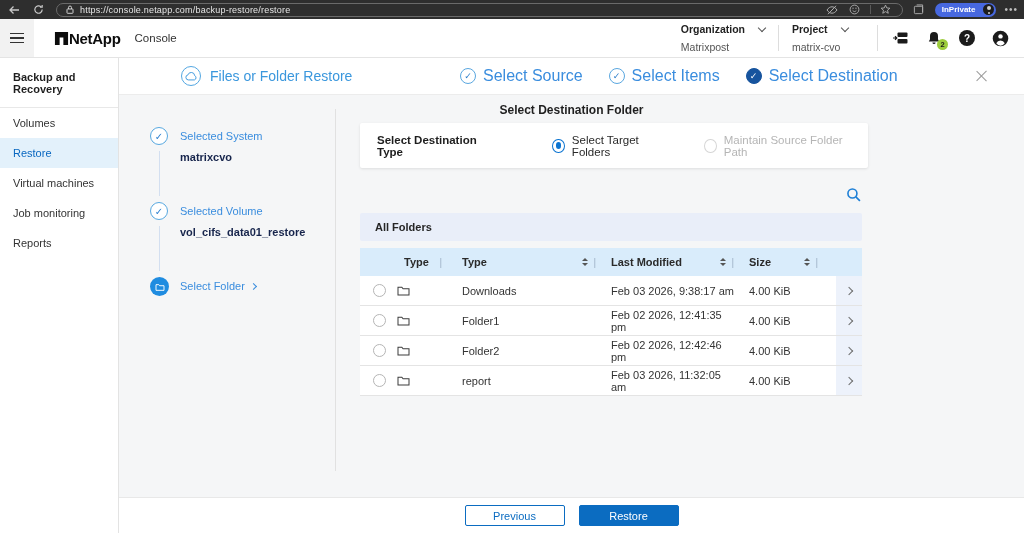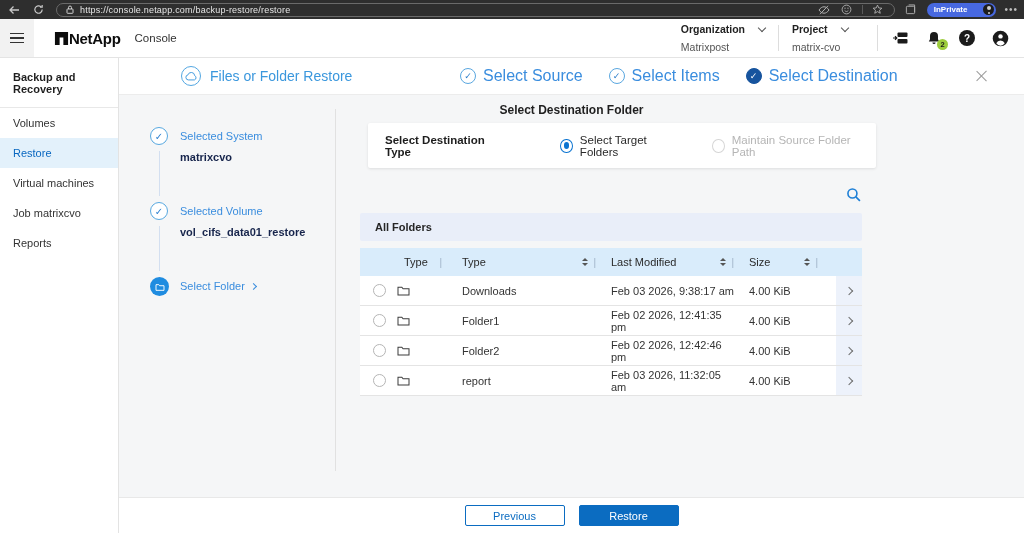--- a/index.html
+++ b/index.html
@@ -9,21 +9,21 @@
 
   
   .bbar { position:absolute; top:0; left:0; width:1024px; height:19px;
     background:#2e2e2e; display:flex; align-items:center; padding:0 6px; gap:8px; }
   .bicon { display:inline-flex; align-items:center; justify-content:center; width:16px; height:16px; }
   .urlpill { flex:1; height:14px; margin-left:2px; border:1px solid #6a6a6a; border-radius:8px;
     background:#2e2e2e; display:flex; align-items:center; padding:0 8px; gap:5px; }
   .urltext { color:#e6e6e6; font-size:9px; letter-spacing:.2px; white-space:nowrap; }
   .pill-right { margin-left:auto; display:flex; align-items:center; gap:7px; }
   .psep { width:1px; height:9px; background:#5a5a5a; }
-  .inprivate { display:flex; align-items:center; gap:16px; background:#4768e0; border-radius:8px;
+  .inprivate { display:flex; align-items:center; gap:8px; background:#4768e0; border-radius:8px;
     height:14px; padding:0 2px 0 7px; color:#fff; font-size:8px; font-weight:bold; }
   .inprivate .avdot { width:11px; height:11px; border-radius:50%; background:#1d1d1d; position:relative; }
   .inprivate .avdot::after { content:""; position:absolute; left:3.5px; top:2px; width:4px; height:4px;
     border-radius:50%; background:#cfcfcf; box-shadow:0 5px 0 -1px #cfcfcf; }
   .moredots { color:#bdbdbd; font-size:10px; letter-spacing:1px; }
 
   
   .appbar { position:absolute; top:19px; left:0; width:1024px; height:39px; background:#fff;
     border-bottom:1px solid #e4e4e4; display:flex; align-items:center; }
   .hamwrap { width:34px; height:100%; background:#f2f2f2; display:flex; align-items:center; justify-content:center; }
@@ -90,42 +90,42 @@
   .vcirc.folder::after { content:""; }
   .vline { position:absolute; left:8.6px; top:24px; height:45px; width:1px; background:#d3dff0; }
   .vstep-label { font-size:11px; color:#3a8dde; line-height:18px; display:flex; align-items:center; gap:6px; }
   .vstep-value { font-size:11px; font-weight:bold; color:#17254c; margin-top:6px; }
   .chev-right { display:inline-block; width:5px; height:5px; border-top:1.4px solid #3a8dde;
     border-right:1.4px solid #3a8dde; transform:rotate(45deg); }
 
   .content-div { position:absolute; left:216px; top:14px; height:362px; width:1px; background:#e1e1e1; }
 
   .panel { position:absolute; left:241px; top:0; width:508px; }
-  .dest-card { position:absolute; top:28px; left:8px; width:508px; height:45px; background:#fff;
+  .dest-card { position:absolute; top:28px; left:0; width:508px; height:45px; background:#fff;
     border-radius:2px; box-shadow:0 1px 3px rgba(0,0,0,.10); display:flex; align-items:center; padding:0 17px; }
   .dest-label { font-size:11.5px; font-weight:bold; color:#1e1e1e; }
   .radio-opt { display:flex; align-items:center; gap:7px; }
   .radio-opt.first { margin-left:62px; }
   .radio-opt.second { margin-left:38px; }
   .radio { position:relative; width:14px; height:14px; border-radius:50%; background:#fff; border:1px solid #b5b5b5; }
   .radio.sel { border:1.5px solid #0b74d1; }
   .radio.sel::after { content:""; position:absolute; inset:2.5px; border-radius:50%; background:#0b74d1; }
   .radio.dis { border-color:#d6d6d6; }
   .radio-label { font-size:11.5px; color:#2a2a2a; }
   .radio-label.dis { color:#b5b5b5; }
 
   .search-btn { position:absolute; left:486px; top:92px; cursor:pointer; }
 
   .group-hdr { position:absolute; top:118px; left:0; width:502px; height:28px; background:#e9eef9;
     border-radius:2px; display:flex; align-items:center; padding-left:15px;
     font-size:11px; font-weight:bold; color:#262626; }
 
   .ftable { position:absolute; top:153px; left:0; width:502px; }
   .trow { display:grid; grid-template-columns:30px 56px 154px 138px 84px 14px 26px; align-items:center; }
-  .thead { background:#d9ecfb; height:28px; font-size:11px; font-weight:normal; color:#2a2a2a; }
+  .thead { background:#d9ecfb; height:28px; font-size:11px; font-weight:bold; color:#2a2a2a; }
   .hcell { display:flex; align-items:center; height:100%; padding-right:4px; }
   .sp { flex:1; }
   .sort { display:inline-flex; flex-direction:column; align-items:center; gap:2px; margin:0 5px; }
   .sort i { display:block; width:0; height:0; border-left:3px solid transparent; border-right:3px solid transparent; }
   .sort .up { border-bottom:3.5px solid #555; }
   .sort .dn { border-top:3.5px solid #555; }
   .pipe::after { content:"|"; color:#9fb3c6; font-size:10px; font-weight:normal; }
   .tbody-row { background:#fff; height:30px; border-bottom:1px solid #e4e4e4; font-size:11px; color:#333; }
   .cell-radio { display:flex; justify-content:flex-end; padding-right:4px; }
   .cell-type { display:flex; align-items:center; padding-left:7px; }
@@ -269,21 +269,21 @@
     <div class="side-item">
         <span>Volumes</span>
       </div>
     <div class="side-item active">
         <span>Restore</span>
       </div>
     <div class="side-item">
         <span>Virtual machines</span>
       </div>
     <div class="side-item">
-        <span>Job matrixcvo</span>
+        <span>Job monitoring</span>
       </div>
     <div class="side-item">
         <span>Reports</span>
       </div>
   </aside>
 
   <div class="wizbar">
     <div class="wiz-title">
       <span class="wiz-ic">
         <svg width="12" height="9" viewBox="0 0 14 10">

